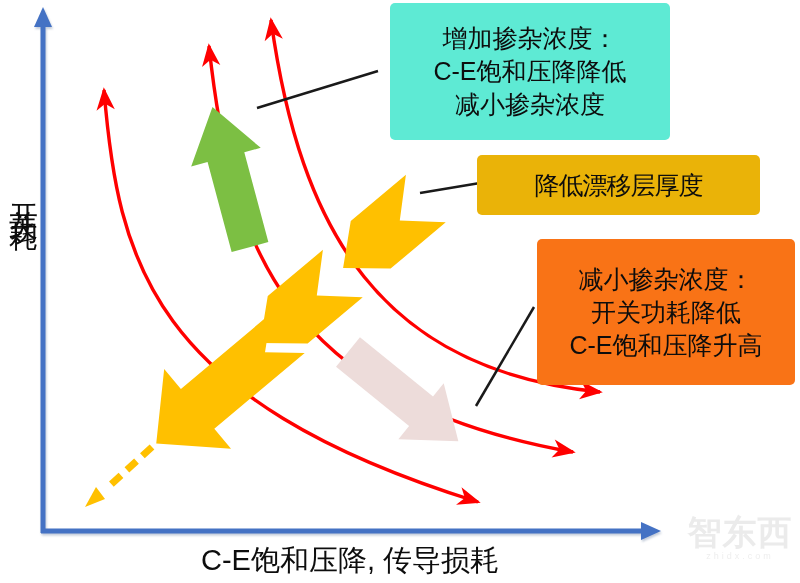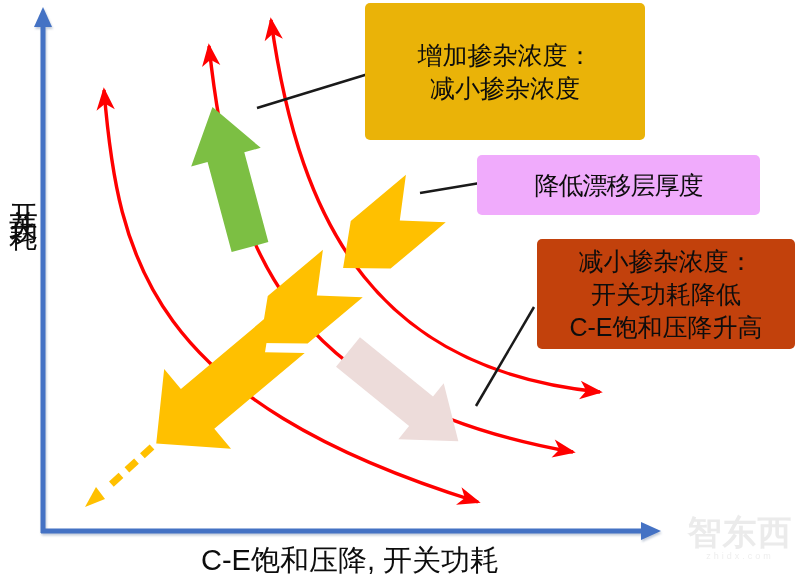--- a/index.html
+++ b/index.html
@@ -7,23 +7,23 @@
     position:relative;width:800px;height:583px;background:#ffffff;overflow:hidden;
     font-family:"Liberation Sans", sans-serif;color:#0d0d0d;
   }
   .stage svg{position:absolute;left:0;top:0;}
   .axis{filter:drop-shadow(1px 2px 1px rgba(120,140,170,.45));}
   .box{
     position:absolute;display:flex;flex-direction:column;justify-content:center;align-items:center;
     text-align:center;font-size:25px;line-height:1.32;font-weight:500;border-radius:5px;
   }
   .box span{display:block;white-space:nowrap;}
-  .box-green{left:365px;top:3px;width:280px;height:137px;background:#eab308;}
-  .box-orange{left:477px;top:155px;width:283px;height:60px;background:#f0abfc;letter-spacing:-1px;}
-  .box-pink{left:537px;top:239px;width:258px;height:110px;background:#c2410c;}
+  .box-green{left:390px;top:3px;width:280px;height:137px;background:#5eead4;}
+  .box-orange{left:477px;top:155px;width:283px;height:60px;background:#eab308;letter-spacing:-1px;}
+  .box-pink{left:537px;top:239px;width:258px;height:146px;background:#f97316;}
   .ylabel{
     position:absolute;left:4px;top:181px;writing-mode:vertical-rl;text-orientation:upright;
     font-size:29px;letter-spacing:6px;font-weight:500;
   }
   .xlabel{
     position:absolute;left:140px;top:541px;width:420px;text-align:center;
     font-size:29px;font-weight:500;
   }
   .watermark{position:absolute;left:681px;top:512px;width:118px;text-align:center;color:#ebebeb;user-select:none;}
   .wm-main{font-size:34px;font-weight:bold;letter-spacing:1px;line-height:1.2;}
@@ -61,24 +61,25 @@
     <polygon points="0,-26 118,-26 118,-52 172,0 118,52 118,26 0,26 30,0" transform="translate(288,333) rotate(140)" fill="#FFC000"></polygon>
     <line x1="152" y1="447" x2="106" y2="489" stroke="#FFC000" stroke-width="7" stroke-dasharray="13 8"></line>
     <polygon points="85,507 105,499 96,487" fill="#FFC000"></polygon>
 
     <line x1="378" y1="71" x2="257" y2="108" stroke="#1a1a1a" stroke-width="2.5"></line>
     <line x1="480" y1="183" x2="420" y2="193" stroke="#1a1a1a" stroke-width="2.5"></line>
     <line x1="534" y1="307" x2="476" y2="406" stroke="#1a1a1a" stroke-width="2.5"></line>
   </svg>
 
   <div class="ylabel">开关功耗</div>
-  <div class="xlabel">C-E饱和压降, 开关功耗</div>
+  <div class="xlabel">C-E饱和压降, 传导损耗</div>
 
   <div class="box box-green">
     <span>增加掺杂浓度：</span>
+    <span>C-E饱和压降降低</span>
     <span>减小掺杂浓度</span>
   </div>
 
   <div class="box box-orange">
     <span>降低漂移层厚度</span>
   </div>
 
   <div class="box box-pink">
     <span>减小掺杂浓度：</span>
     <span>开关功耗降低</span>

